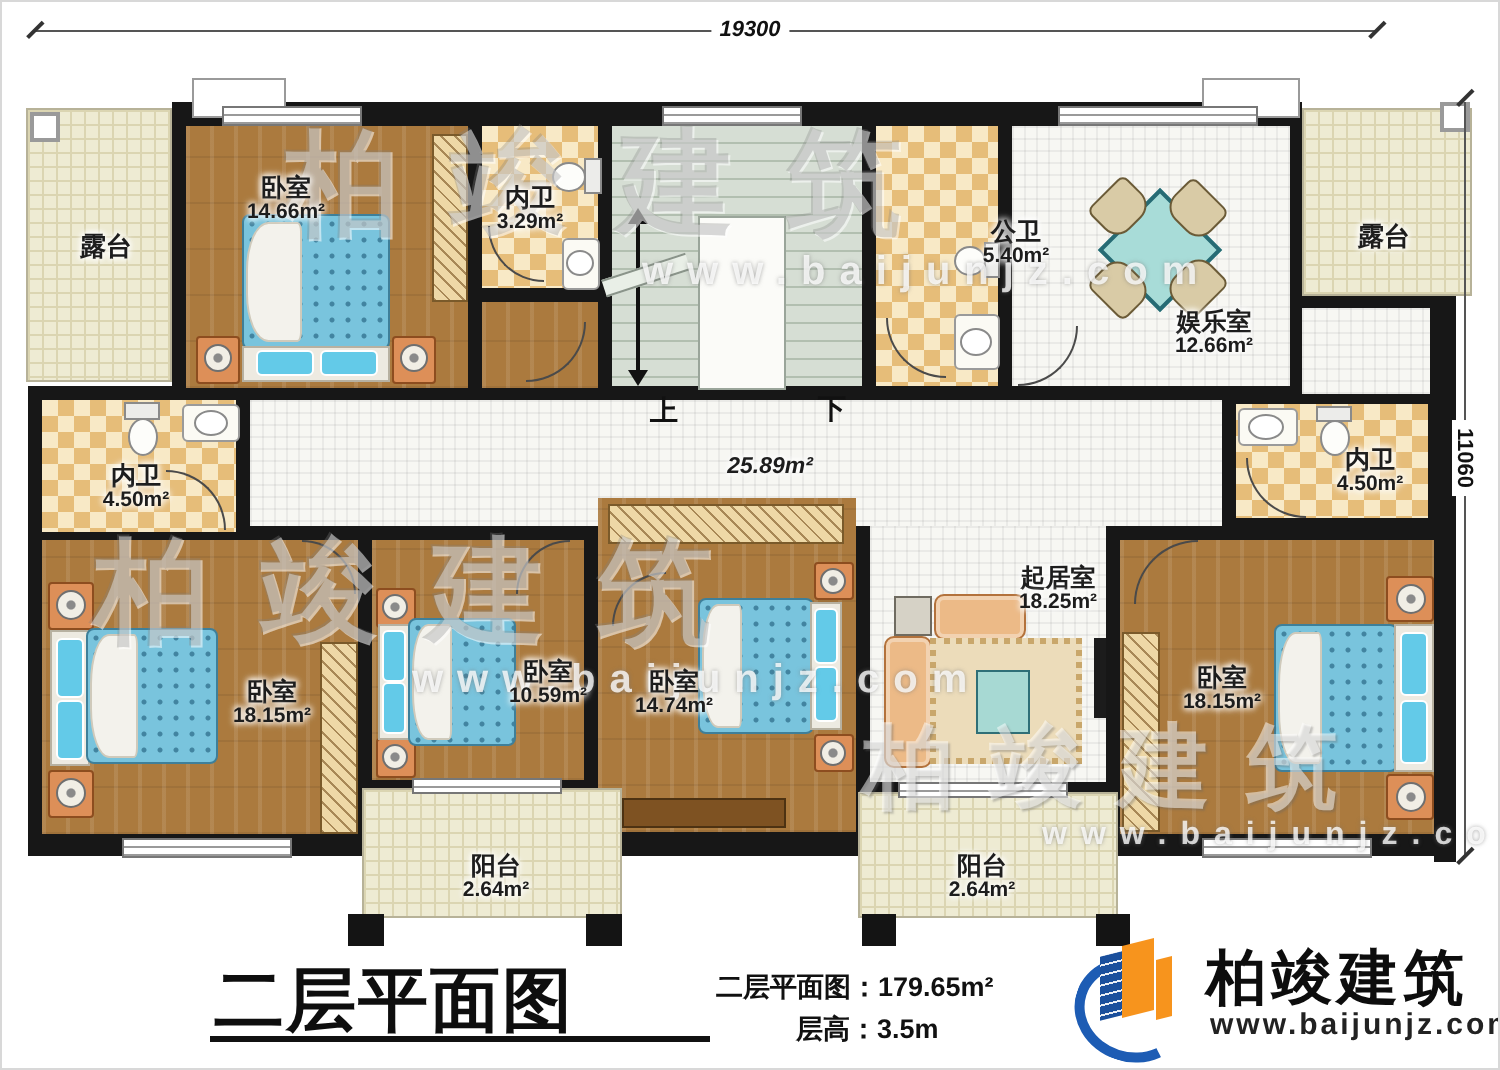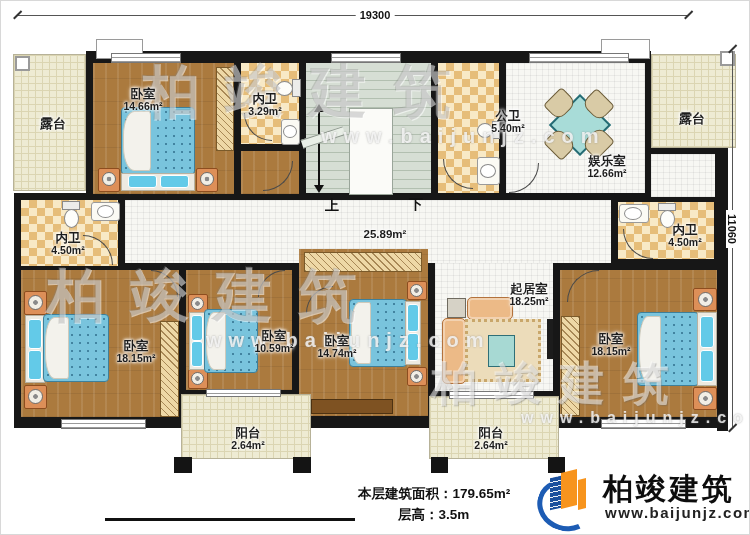--- a/index.html
+++ b/index.html
@@ -101,21 +101,21 @@
   .z2{z-index:2}.z3{z-index:3}.z4{z-index:4}.z5{z-index:5}.z6{z-index:6}
 </style>
 </head>
 <body>
 
 <div id="page">
 
   <div class="dimline" style="left:16px;top:14px;width:672px;height:1px;"></div>
   <div class="tick" style="left:11px;top:13px;"></div>
   <div class="tick" style="left:682px;top:13px;"></div>
-  <div class="dim" style="left:374px;top:14px;transform:translate(-50%,-50%);">19300</div>
+  <div class="dim" style="left:374px;top:14px;transform:translate(-50%,-50%);font-style:italic;">19300</div>
   <div class="dimline" style="left:731px;top:50px;width:1px;height:378px;"></div>
   <div class="tick" style="left:726px;top:47px;"></div>
   <div class="tick" style="left:726px;top:426px;"></div>
   <div class="dim" style="left:731px;top:228px;transform:translate(-50%,-50%) rotate(90deg);">11060</div>
 
   <div class="wall" style="left:85px;top:50px;width:565px;height:155px;"></div>
   <div class="wall" style="left:644px;top:140px;width:76px;height:67px;"></div>
   <div class="wall" style="left:13px;top:192px;width:707px;height:80px;"></div>
   <div class="wall" style="left:13px;top:255px;width:712px;height:172px;"></div>
   <div class="wall" style="left:716px;top:140px;width:11px;height:290px;"></div>
@@ -279,33 +279,34 @@
   </div>
 
   <div class="rm" style="left:52px;top:123px;font-size:13px;"><span>露台</span></div>
   <div class="rm" style="left:142px;top:99px;"><span>卧室</span><span class="area">14.66m²</span></div>
   <div class="rm" style="left:264px;top:104px;"><span>内卫</span><span class="area">3.29m²</span></div>
   <div class="rm" style="left:463px;top:121px;margin-left:44px;"><span>公卫</span><span class="area">5.40m²</span></div>
   <div class="rm" style="left:606px;top:166px;"><span>娱乐室</span><span class="area">12.66m²</span></div>
   <div class="rm" style="left:691px;top:118px;font-size:13px;"><span>露台</span></div>
   <div class="rm" style="left:67px;top:243px;"><span>内卫</span><span class="area">4.50m²</span></div>
   <div class="rm" style="left:684px;top:235px;"><span>内卫</span><span class="area">4.50m²</span></div>
-  <div class="rm" style="left:384px;top:233px;font-size:11.5px;"><span>25.89m²</span></div>
+  <div class="rm" style="left:384px;top:233px;font-size:11.5px;font-style:italic;"><span>25.89m²</span></div>
   <div class="dirlabel" style="left:324px;top:196px;">上</div>
   <div class="dirlabel" style="left:408px;top:195px;">下</div>
   <div class="rm" style="left:135px;top:351px;"><span>卧室</span><span class="area">18.15m²</span></div>
   <div class="rm" style="left:273px;top:341px;"><span>卧室</span><span class="area">10.59m²</span></div>
   <div class="rm" style="left:336px;top:346px;"><span>卧室</span><span class="area">14.74m²</span></div>
   <div class="rm" style="left:528px;top:294px;"><span>起居室</span><span class="area">18.25m²</span></div>
   <div class="rm" style="left:610px;top:344px;"><span>卧室</span><span class="area">18.15m²</span></div>
   <div class="rm" style="left:247px;top:438px;"><span>阳台</span><span class="area">2.64m²</span></div>
   <div class="rm" style="left:490px;top:438px;"><span>阳台</span><span class="area">2.64m²</span></div>
 
+  <div class="title-main" style="left:106px;top:476px;">二层平面图</div>
   <div class="title-underline" style="left:104px;top:517px;width:250px;height:3px;"></div>
-  <div class="info" style="left:357px;top:484px;">本层建筑面积：179.65m²</div>
+  <div class="info" style="left:357px;top:484px;">二层平面图：179.65m²</div>
   <div class="info" style="left:357px;top:505px;margin-left:40px;">层高：3.5m</div>
 
   <div class="swoosh" style="left:536px;top:478px;"></div>
   <div class="bldg-o" style="left:560px;top:470px;width:16px;height:36px;"></div>
   <div class="bldg-b" style="left:549px;top:476px;width:11px;height:32px;"></div>
   <div class="bldg-o" style="left:577px;top:478px;width:8px;height:30px;"></div>
   <div class="logo-company" style="left:602px;top:468px;">柏竣建筑</div>
   <div class="logo-site" style="left:604px;top:503px;">www.baijunjz.com</div>
 
 </div>

